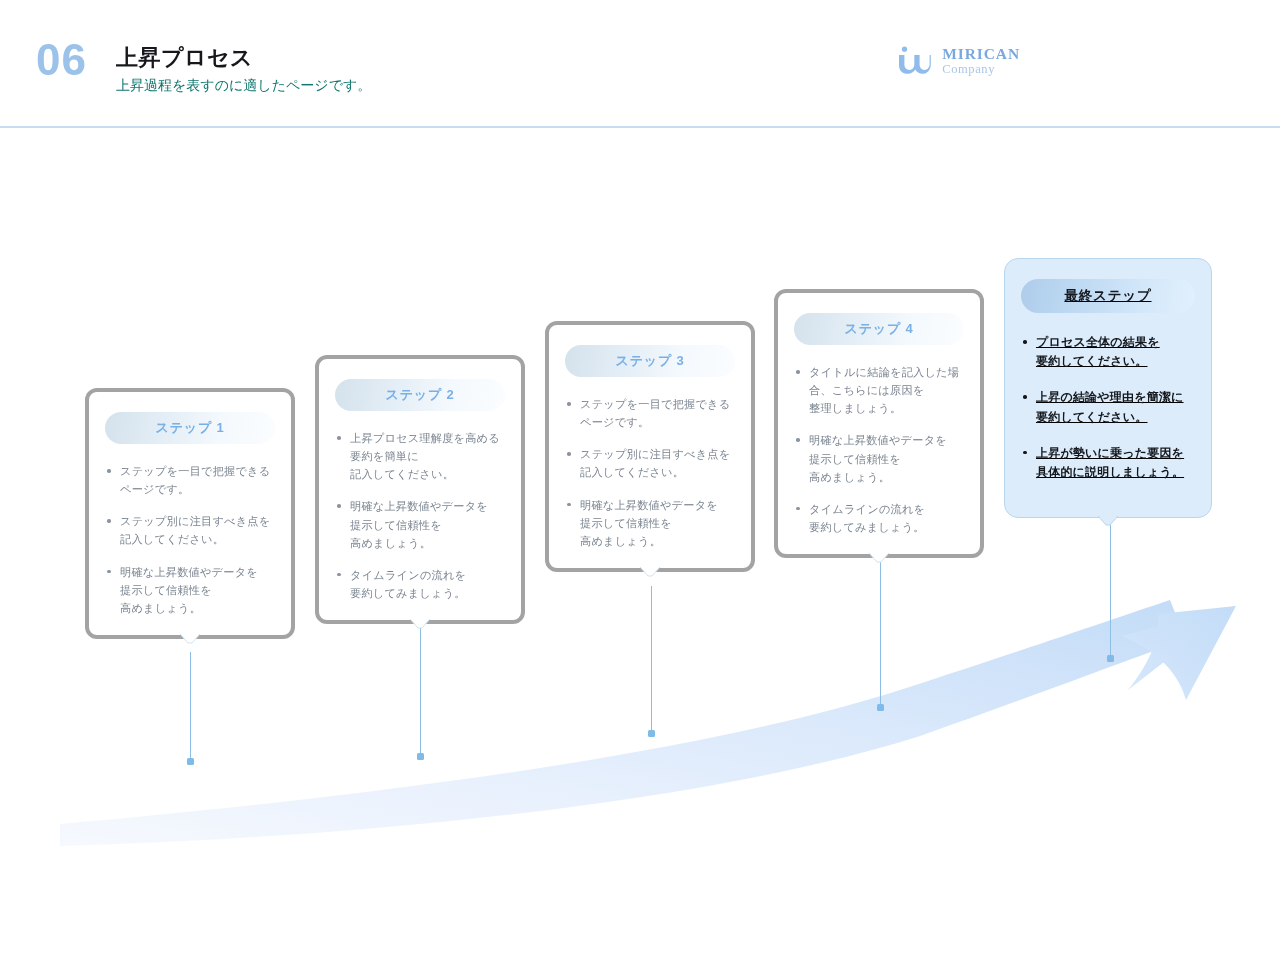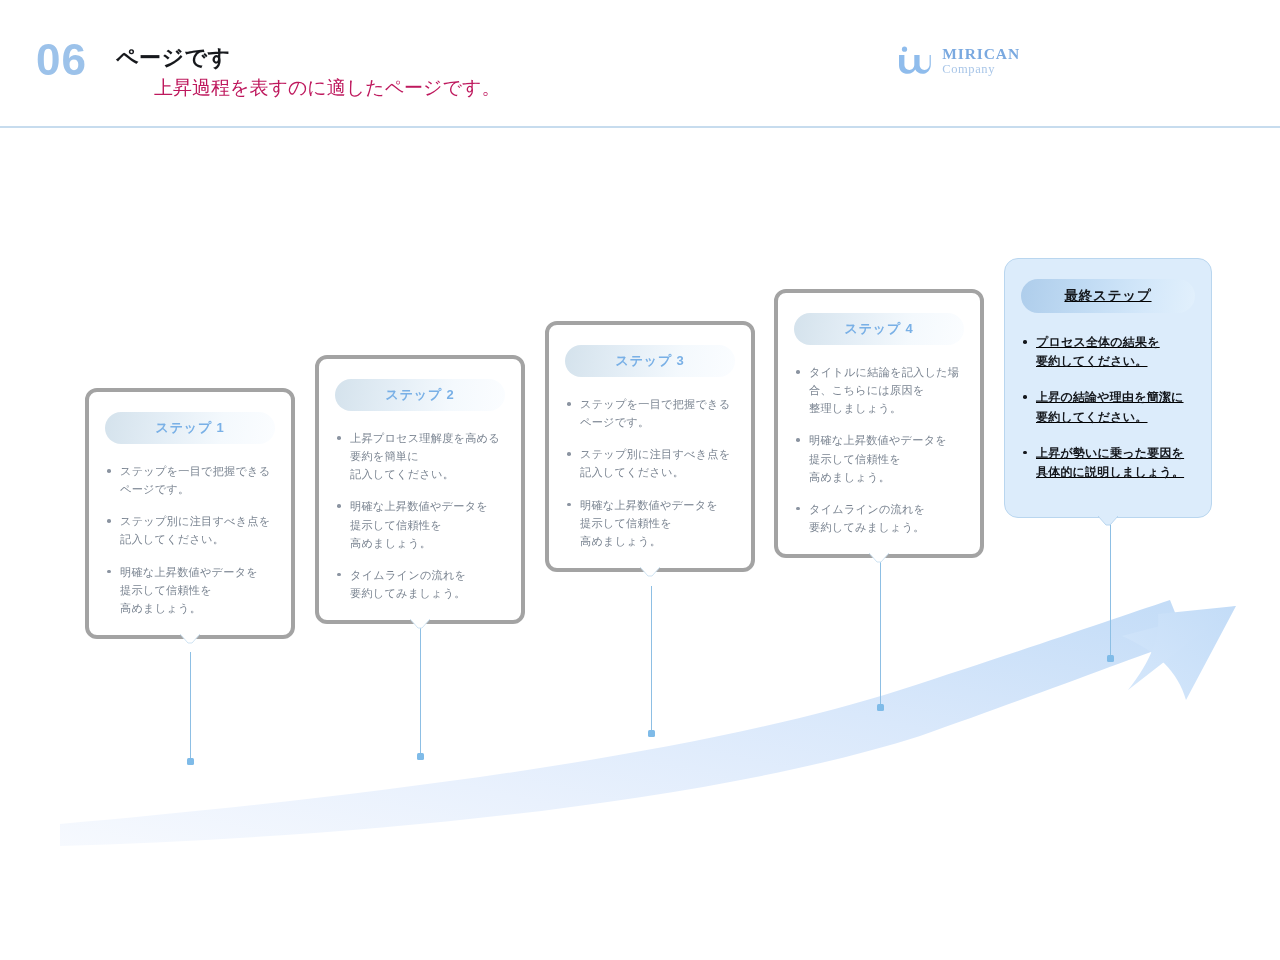--- a/index.html
+++ b/index.html
@@ -21,21 +21,21 @@
     font-size:44px; font-weight:700; letter-spacing:1px;
     color:#9cc2ea; line-height:1;
   }
   .hdr-title{
     position:absolute; left:116px; top:44px;
     font-size:22px; font-weight:700; color:#16181c; line-height:1.25;
     letter-spacing:.5px;
   }
   .hdr-sub{
     position:absolute; left:116px; top:76px;
-    font-size:19px; font-weight:400; color:#be185d; line-height:1.3;margin-left:38px;
+    font-size:14px; font-weight:400; color:#0f766e; line-height:1.3;
   }
   .hdr-divider{
     position:absolute; left:0; top:126px; width:1280px; height:2px;
     background:#c7dcee;
   }
 
   
   .logo{
     position:absolute; right:46px; top:44px;
     display:flex; align-items:center; gap:9px;
@@ -125,21 +125,21 @@
   .dot{
     position:absolute; width:7px; height:7px; border-radius:1.5px;
     background:#7fbbe8;
   }
 </style>
 </head>
 <body>
 
 <div class="header">
   <div class="hdr-number">06</div>
-  <div class="hdr-title">ページです</div>
+  <div class="hdr-title">上昇プロセス</div>
   <div class="hdr-sub">上昇過程を表すのに適したページです。</div>
 
   <div class="logo">
     <svg class="logo-mark" viewBox="0 0 40 34">
       <circle cx="11.5" cy="5.2" r="2.6" fill="#8fbcec"></circle>
       <path d="M6 11 h5.4 v9.5 c0 3.2 2.2 5.4 5 5.4 2.8 0 4.9-2.2 4.9-5.4 V11 h5.3 v9.5 c0 3.2 2.1 5.4 4.9 5.4 2.9 0 5.1-2.3 5.1-5.6 V11 h1.2 v9.4 c0 5.4-3.6 9.4-8.4 9.4 -3.2 0-5.8-1.7-7.2-4.3 -1.4 2.6-4 4.3-7.2 4.3C9 29.8 6 26.3 6 20.9 Z" fill="#8fbcec"></path>
     </svg>
     <div class="logo-text">
       <span class="logo-name">MIRICAN</span>
       <span class="logo-sub">Company</span>

